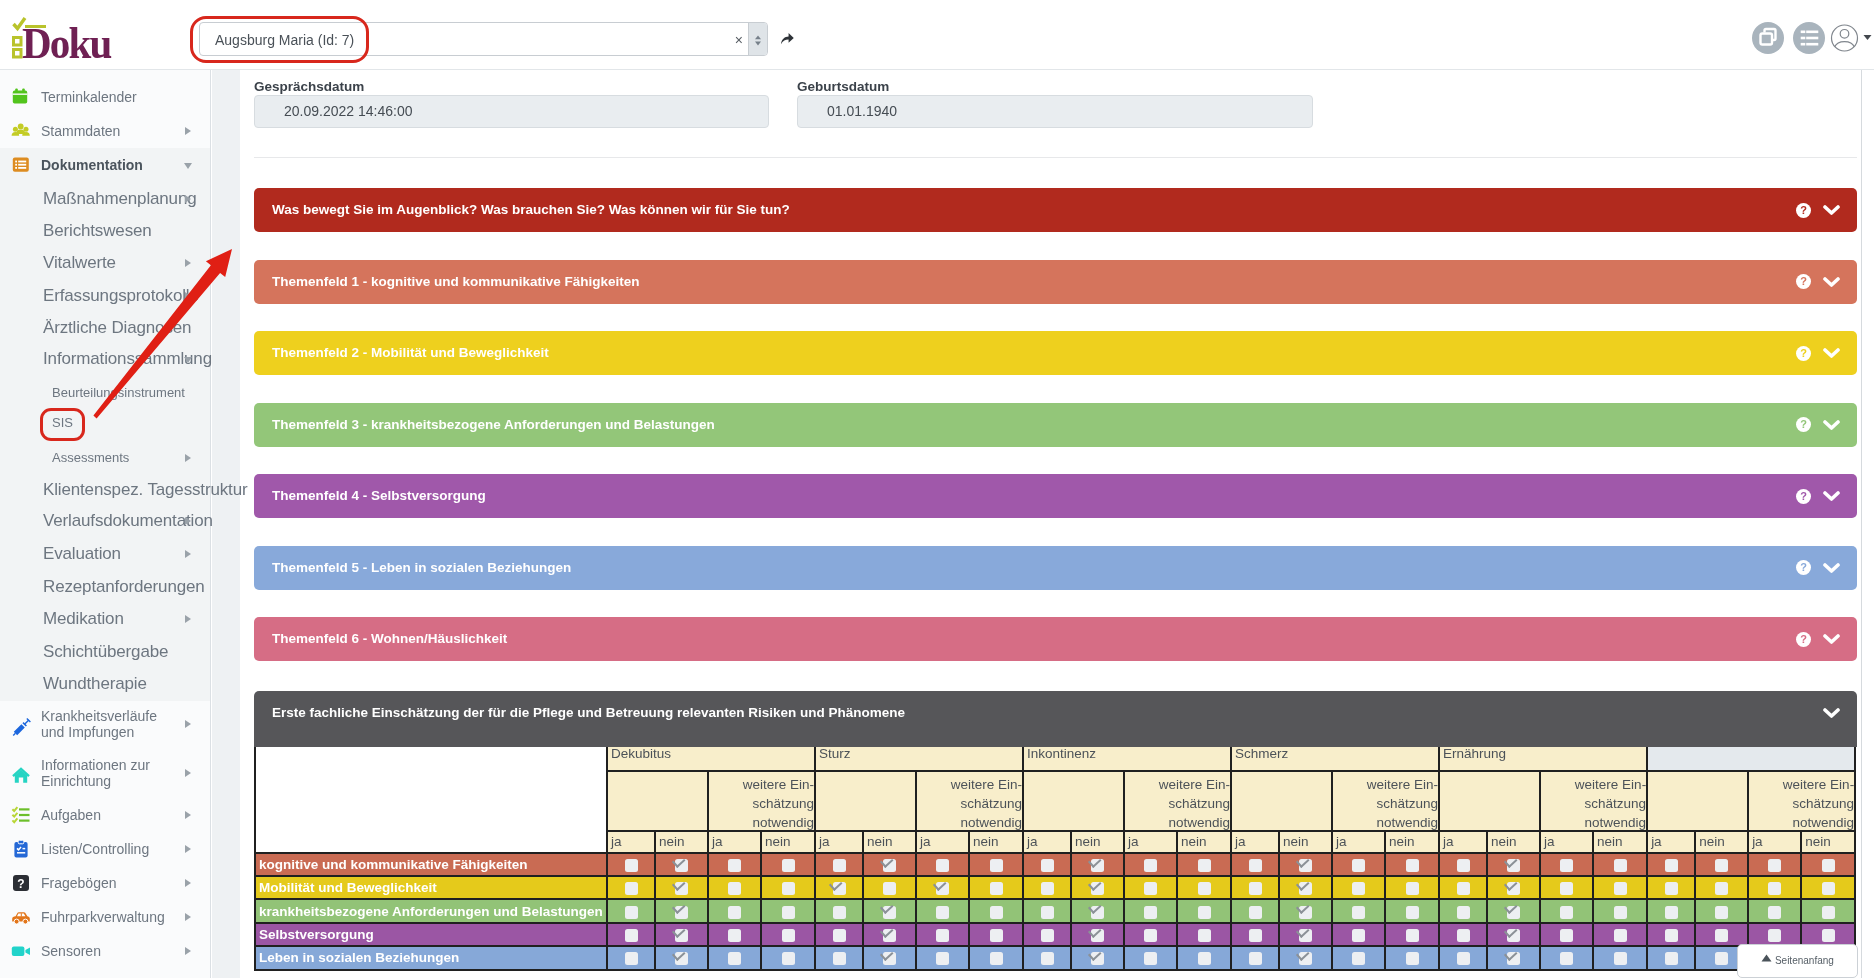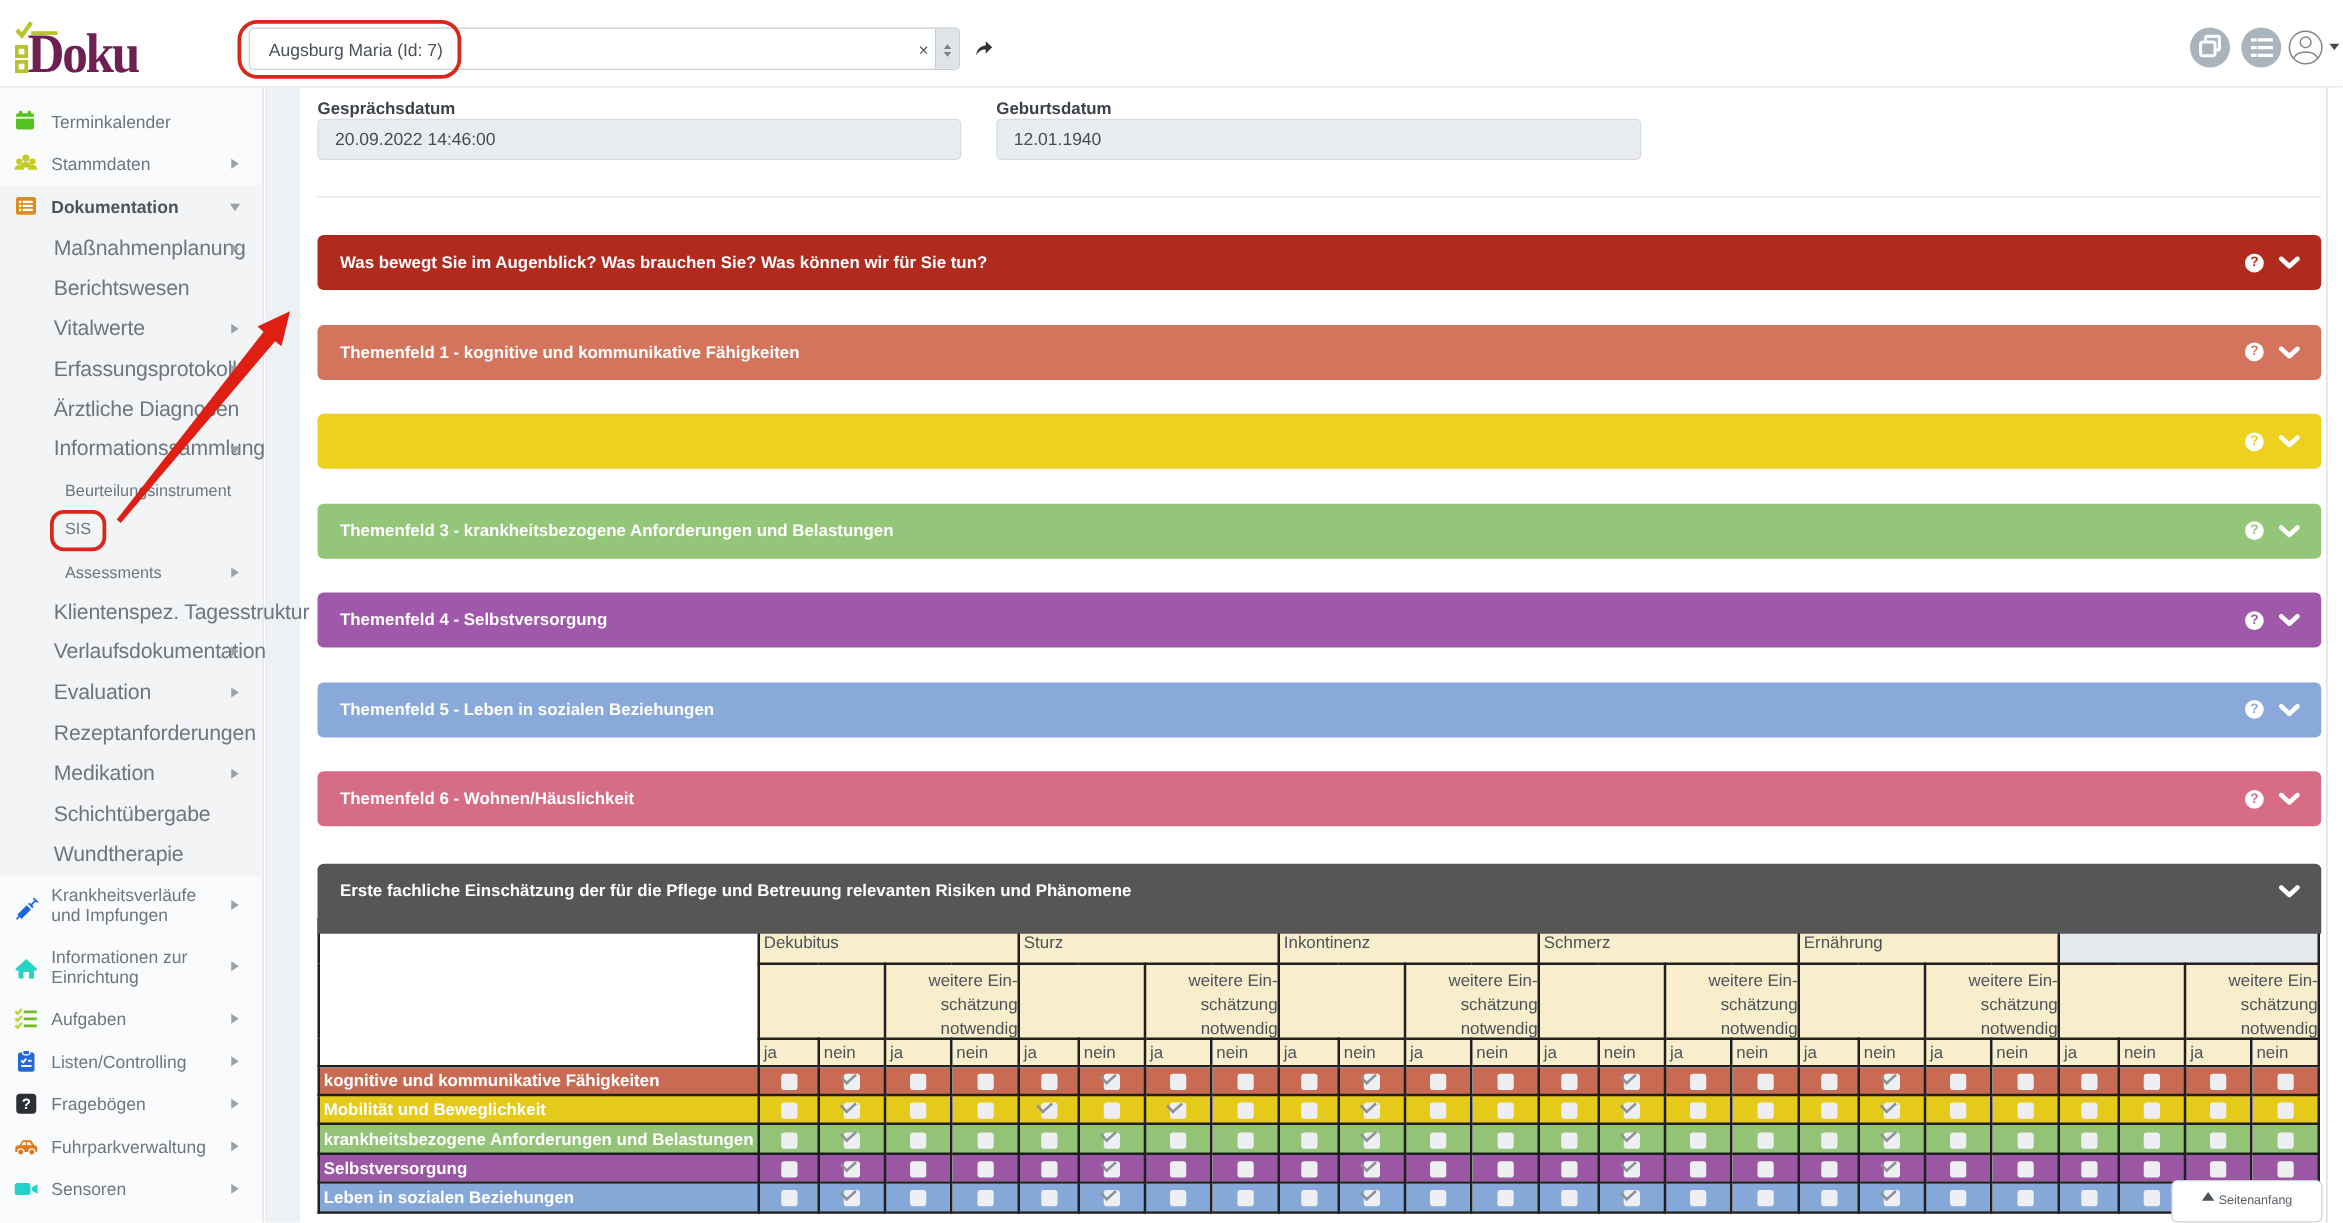--- a/index.html
+++ b/index.html
@@ -21,21 +21,21 @@
 .mi.sub .lbl{left:43px;font-size:17px;letter-spacing:-0.15px;}
 .mi.sub2 .lbl{left:52px;font-size:13px;}
 .mi.boldi .lbl{font-weight:bold;color:#4b545d;}
 .arr{position:absolute;left:185px;top:6px;width:0;height:0;border-left:6px solid #9aa2a9;border-top:4.5px solid transparent;border-bottom:4.5px solid transparent;}
 .arrd{position:absolute;left:184px;top:8px;width:0;height:0;border-top:6px solid #9aa2a9;border-left:4.5px solid transparent;border-right:4.5px solid transparent;}
 .micon{position:absolute;left:11px;top:0px;width:20px;height:20px;}
 .mi2{height:32px;line-height:15.5px;}
 
 #gutter{left:212px;top:70px;width:28px;height:908px;background:#eef1f3;z-index:1;}
 .flabel{font-size:13.5px;font-weight:bold;color:#3b424a;}
-.finput{height:33px;background:#e9edf0;border:1px solid #d7dce0;border-radius:4px;font-size:14px;color:#454c53;line-height:31px;padding-left:13px;}
+.finput{height:33px;background:#e9edf0;border:1px solid #d7dce0;border-radius:4px;font-size:14px;color:#454c53;line-height:31px;padding-left:29px;}
 #divider{left:254px;top:157px;width:1603px;height:1px;background:#e7e8ea;}
 .bar{left:254px;width:1603px;height:44px;border-radius:5px;color:#fff;font-size:13.5px;font-weight:bold;line-height:44px;z-index:1;}
 .bar .t{position:absolute;left:18px;top:0;}
 .qm{position:absolute;left:1542px;top:14.5px;width:15px;height:15px;border-radius:50%;background:#fff;font-size:11px;font-weight:bold;text-align:center;line-height:15px;}
 .chev{position:absolute;left:1569px;top:17px;}
 
 #ftable{left:254px;top:735px;border-collapse:collapse;table-layout:fixed;width:1602px;}
 #ftable td{border:2px solid #202020;font-size:13.5px;color:#4c5258;padding:0 0 0 3px;overflow:hidden;}
 #ftable td.cream{background:#f8eecb;}
 #ftable td.grayhd{background:#e4e9ed;}
@@ -276,37 +276,38 @@
         </svg>
         <span class="lbl">Sensoren</span>
         <span class="arr"></span>
       </div>
     </div>
 <div id="gutter" class="abs"></div>
 <div id="scrollline" class="abs"></div>
 <div class="abs flabel" style="left:254px;top:79px">Gesprächsdatum</div>
 <div class="abs flabel" style="left:797px;top:79px">Geburtsdatum</div>
 <div class="abs finput" style="left:254px;top:95px;width:515px">20.09.2022 14:46:00</div>
-<div class="abs finput" style="left:797px;top:95px;width:516px">12.01.1940</div>
+<div class="abs finput" style="left:797px;top:95px;width:516px">01.01.1940</div>
 <div id="divider" class="abs"></div>
 <div class="bar abs" style="top:188.0px;background:#b12a1e">
       <span class="t">Was bewegt Sie im Augenblick? Was brauchen Sie? Was können wir für Sie tun?</span>
       <span class="qm" style="color:#b12a1e">?</span>
       <svg class="chev" width="17" height="11" viewBox="0 0 17 11">
         <path d="M2 2 L8.5 8 L15 2" fill="none" stroke="#fff" stroke-width="3.6" stroke-linecap="round" stroke-linejoin="round"></path>
       </svg>
     </div>
     <div class="bar abs" style="top:259.5px;background:#d5745c">
       <span class="t">Themenfeld 1 - kognitive und kommunikative Fähigkeiten</span>
       <span class="qm" style="color:#d5745c">?</span>
       <svg class="chev" width="17" height="11" viewBox="0 0 17 11">
         <path d="M2 2 L8.5 8 L15 2" fill="none" stroke="#fff" stroke-width="3.6" stroke-linecap="round" stroke-linejoin="round"></path>
       </svg>
     </div>
     <div class="bar abs" style="top:331.0px;background:#eed01e">
+      <span class="t">Themenfeld 2 - Mobilität und Beweglichkeit</span>
       <span class="qm" style="color:#eed01e">?</span>
       <svg class="chev" width="17" height="11" viewBox="0 0 17 11">
         <path d="M2 2 L8.5 8 L15 2" fill="none" stroke="#fff" stroke-width="3.6" stroke-linecap="round" stroke-linejoin="round"></path>
       </svg>
     </div>
     <div class="bar abs" style="top:402.5px;background:#93c679">
       <span class="t">Themenfeld 3 - krankheitsbezogene Anforderungen und Belastungen</span>
       <span class="qm" style="color:#93c679">?</span>
       <svg class="chev" width="17" height="11" viewBox="0 0 17 11">
         <path d="M2 2 L8.5 8 L15 2" fill="none" stroke="#fff" stroke-width="3.6" stroke-linecap="round" stroke-linejoin="round"></path>

